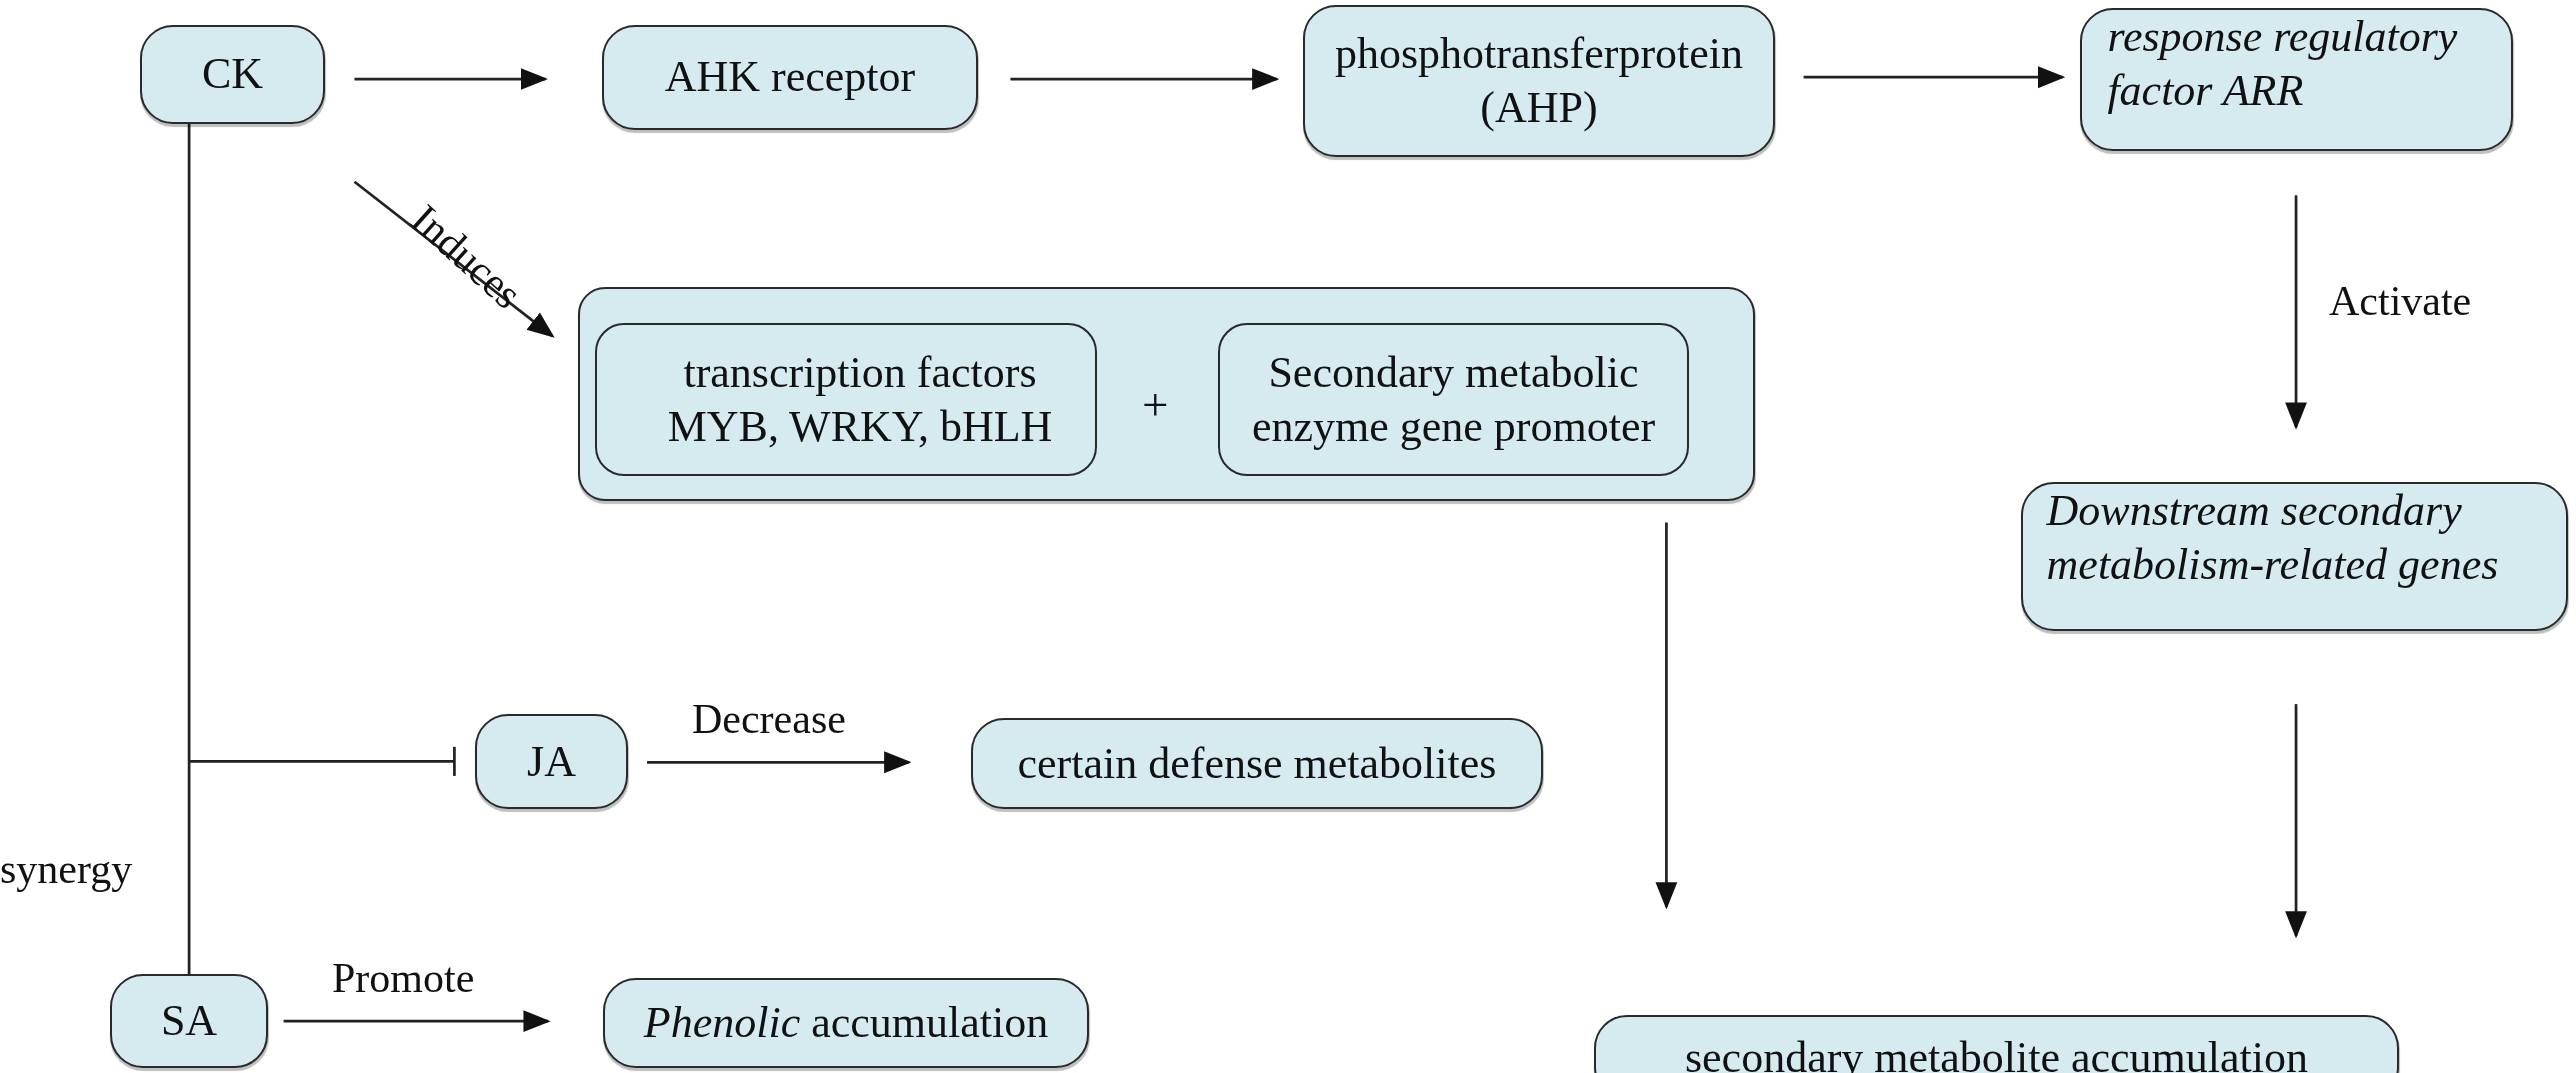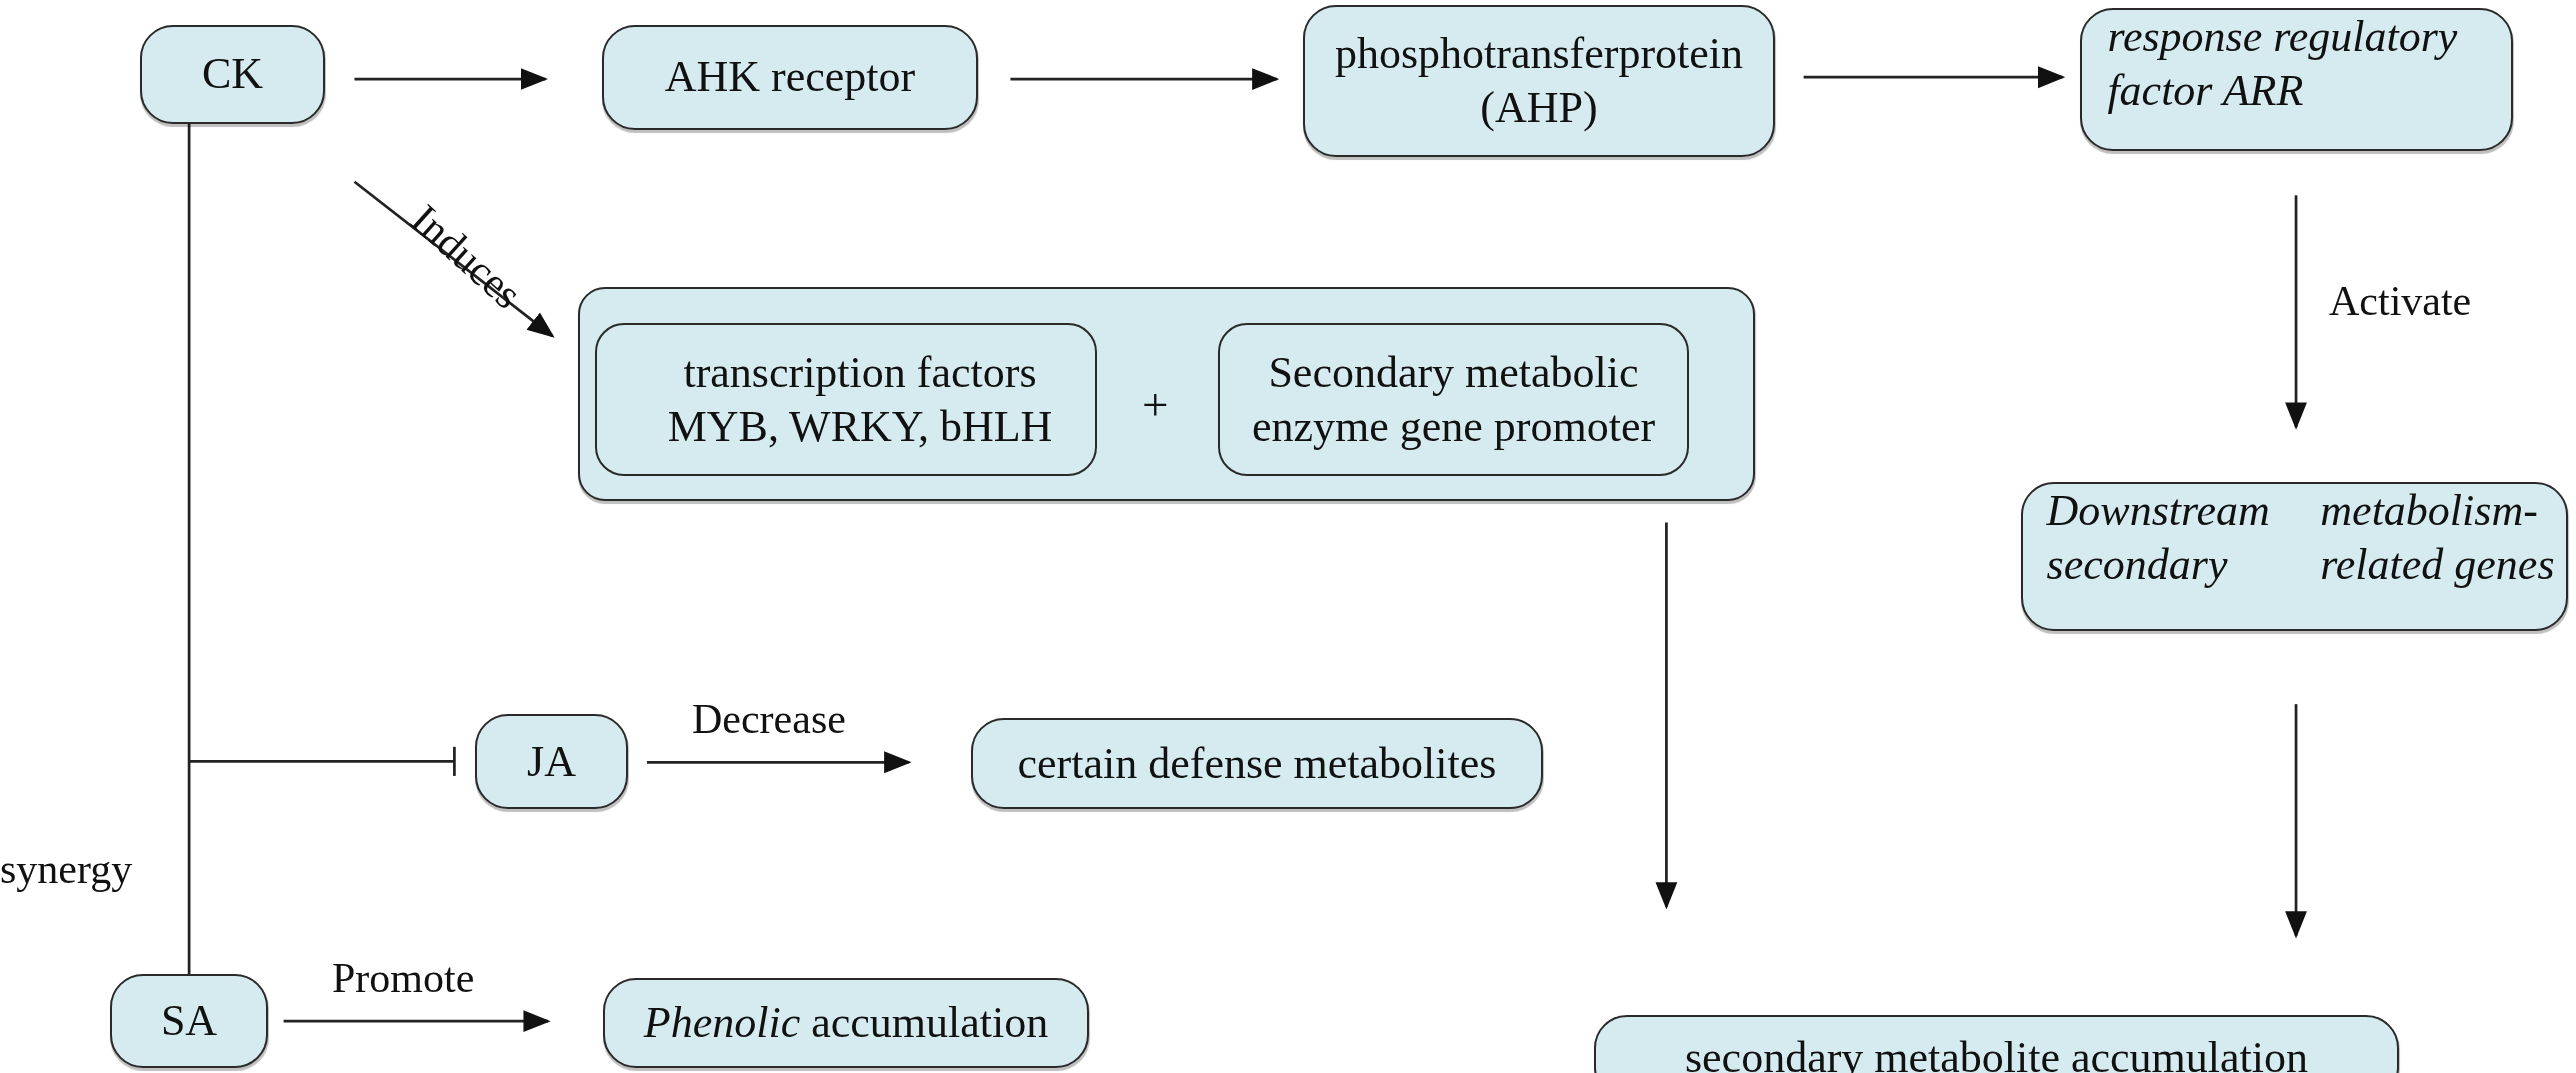--- a/index.html
+++ b/index.html
@@ -65,21 +65,21 @@
   <span>MYB, WRKY, bHLH</span>
 </div>
 
 <div class="lbl" style="left:1142px;top:377px;font-size:47px;">+</div>
 
 <div class="box" style="left:1218px;top:323px;width:471px;height:153px;flex-direction:column;border-radius:29px;box-shadow:none;">
   <span>Secondary metabolic</span>
   <span>enzyme gene promoter</span>
 </div>
 
-<div class="box left" style="left:2021px;top:482px;width:547px;height:149px;flex-direction:row;align-items:flex-start;padding-left:23.6px;gap:48px;">
+<div class="box left" style="left:2021px;top:482px;width:547px;height:149px;flex-direction:column;align-items:flex-start;padding-left:23.6px;">
   <span>Downstream secondary</span>
   <span>metabolism-related genes</span>
 </div>
 
 <div class="box" style="left:475px;top:714px;width:153px;height:95px;">
   <span>JA</span>
 </div>
 
 <div class="box" style="left:971px;top:718px;width:572px;height:91px;">
   <span>certain defense metabolites</span>

